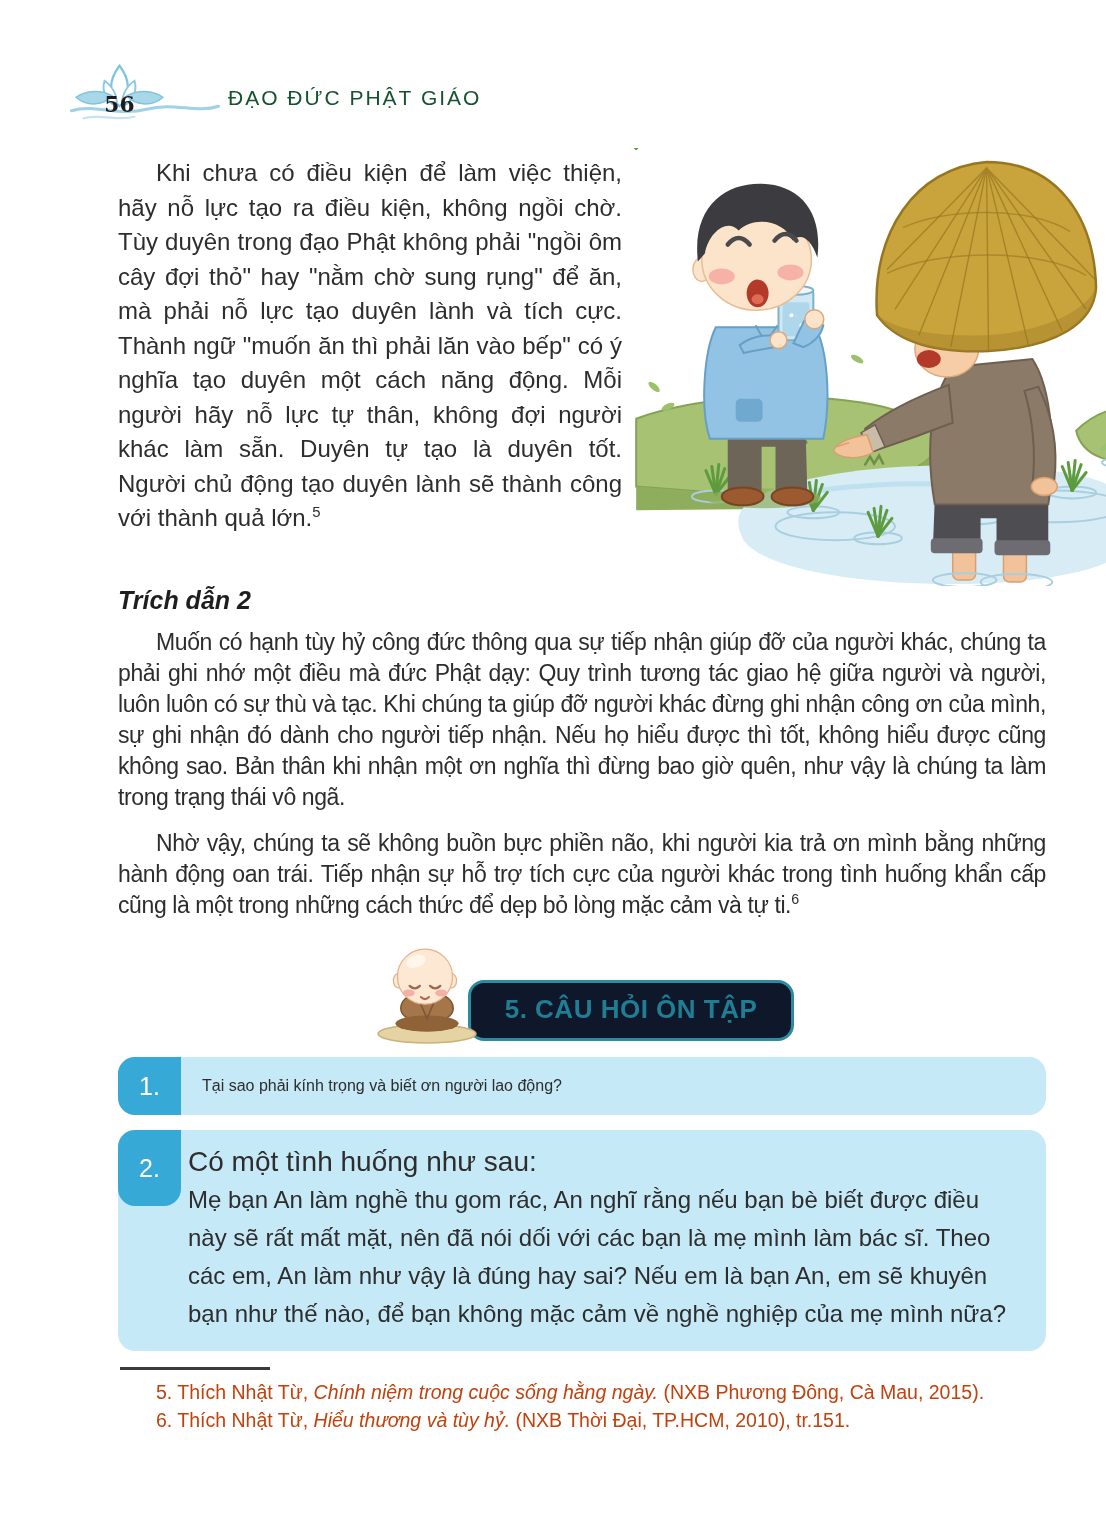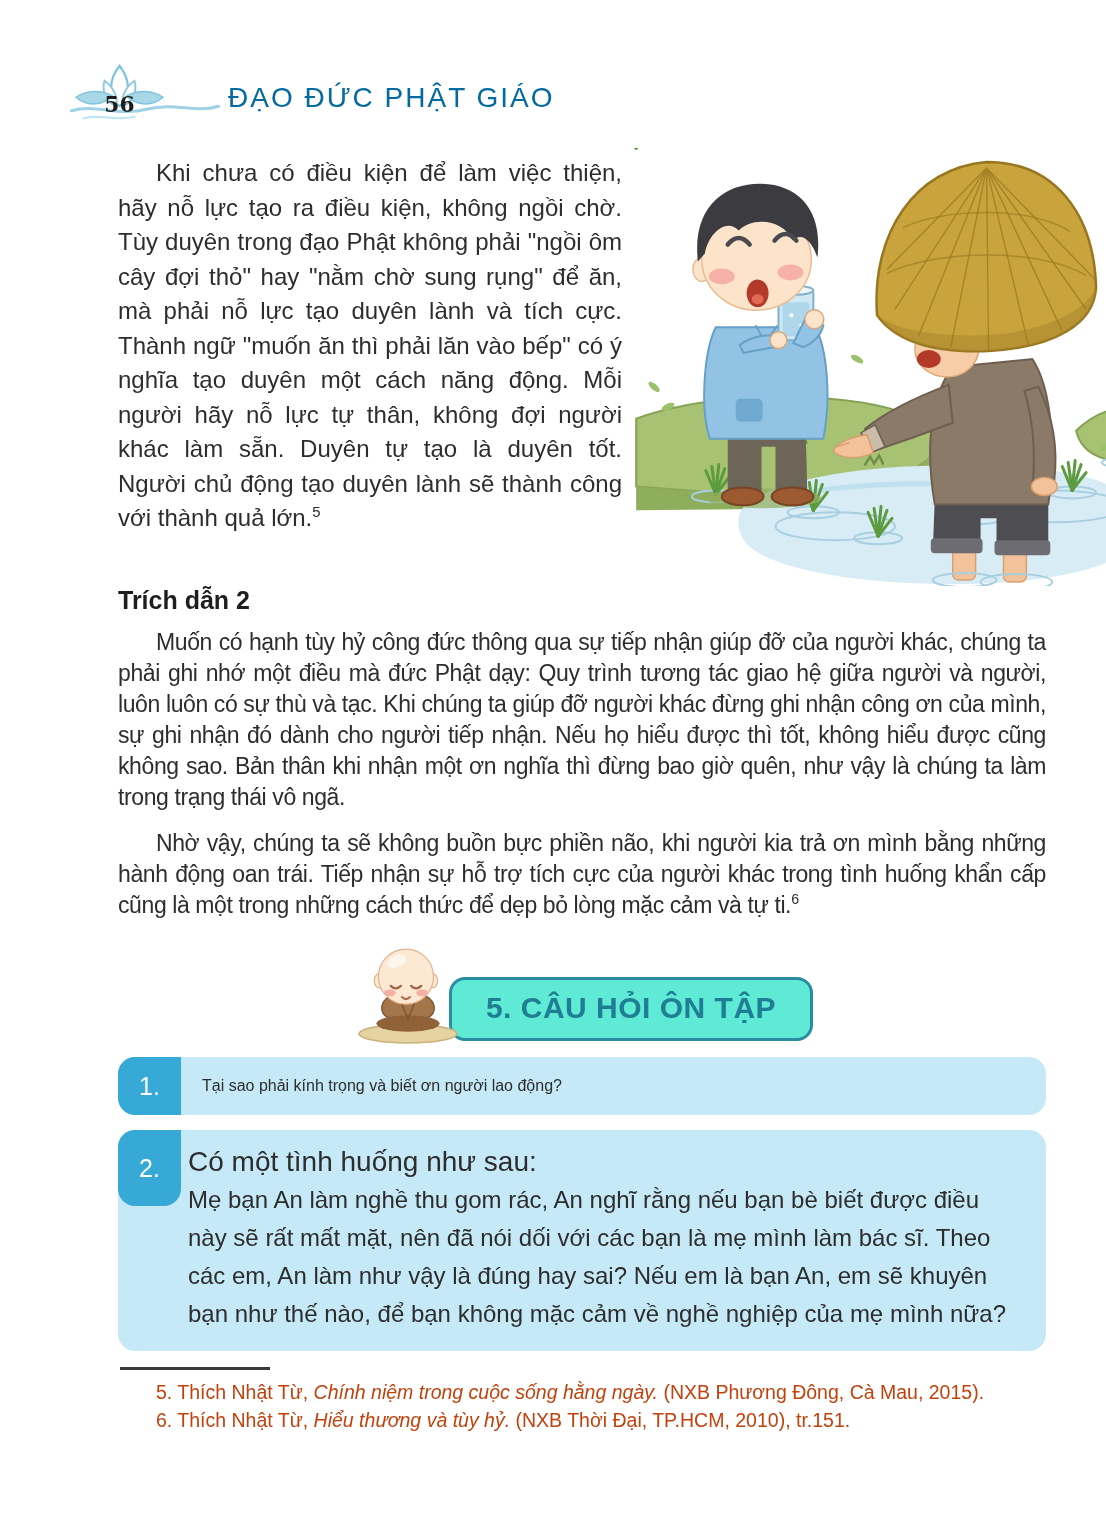--- a/index.html
+++ b/index.html
@@ -6,47 +6,47 @@
   html,body { margin:0; padding:0; }
   body {
     width:1106px; height:1531px; background:#ffffff; position:relative;
     font-family:"Liberation Sans", sans-serif; color:var(--text-dark,#2d2d2d);
     overflow:hidden;
   }
   
   .page-header { display:flex; align-items:center; padding:52px 0 0 70px;text-align:right; }
   .lotus { width:150px; height:86px; flex:0 0 auto; }
   .page-title {
-    font-size:28px; letter-spacing:2px; color:#0369a1; margin-left:8px; margin-top:6px;
+    font-size:21px; letter-spacing:2px; color:#14532d; margin-left:8px; margin-top:6px;
   }
   
   .page-main { padding:18px 60px 0 118px; }
   .illustration {
     float:right; width:512px; height:438px; margin:-8px -100px 0 12px;
   }
   .para1 {
     font-size:24px; line-height:34.5px; text-align:justify; text-indent:38px;
     margin:0; color:var(--text-dark,#2d2d2d);
   }
   sup { font-size:0.62em; vertical-align:super; line-height:0; }
   .section-heading {
-    clear:both; font-size:25px; font-weight:bold; margin:16px 0 12px; color:#1e1e1e;
+    clear:both; font-size:25px; font-weight:bold; margin:16px 0 12px; color:#1e1e1e;font-style:italic;
   }
   .para {
     font-size:23px; line-height:31px; text-align:justify; text-indent:38px;
     letter-spacing:-0.4px; margin:0 0 15px; color:var(--text-dark,#2d2d2d);
   }
   
   .quiz-banner-row {
     display:flex; justify-content:center; align-items:flex-end; margin:22px 0 16px; position:relative;
   }
   .monk { width:114px; height:102px; margin-right:-16px; margin-bottom:-4px; position:relative; z-index:2; }
   .banner-box {
-    background:#5eead4; border:3.5px solid var(--banner-border,#2b8ba1); border-radius:16px;
-    padding:11px 34px 13px; font-size:30px; font-weight:bold;
+    background:#0f172a; border:3.5px solid var(--banner-border,#2b8ba1); border-radius:16px;
+    padding:11px 34px 13px; font-size:26px; font-weight:bold;
     color:var(--accent-teal,#1f7e93); letter-spacing:0.5px; position:relative; z-index:1;
   }
   
   .question-1 {
     position:relative; background:var(--question-box-blue,#c6e9f8); border-radius:17px;
     min-height:58px; display:flex; align-items:center; padding:10px 22px 10px 84px;
     margin:0 0 15px;
   }
   .q-badge {
     position:absolute; left:0; top:0; bottom:0; width:63px;

